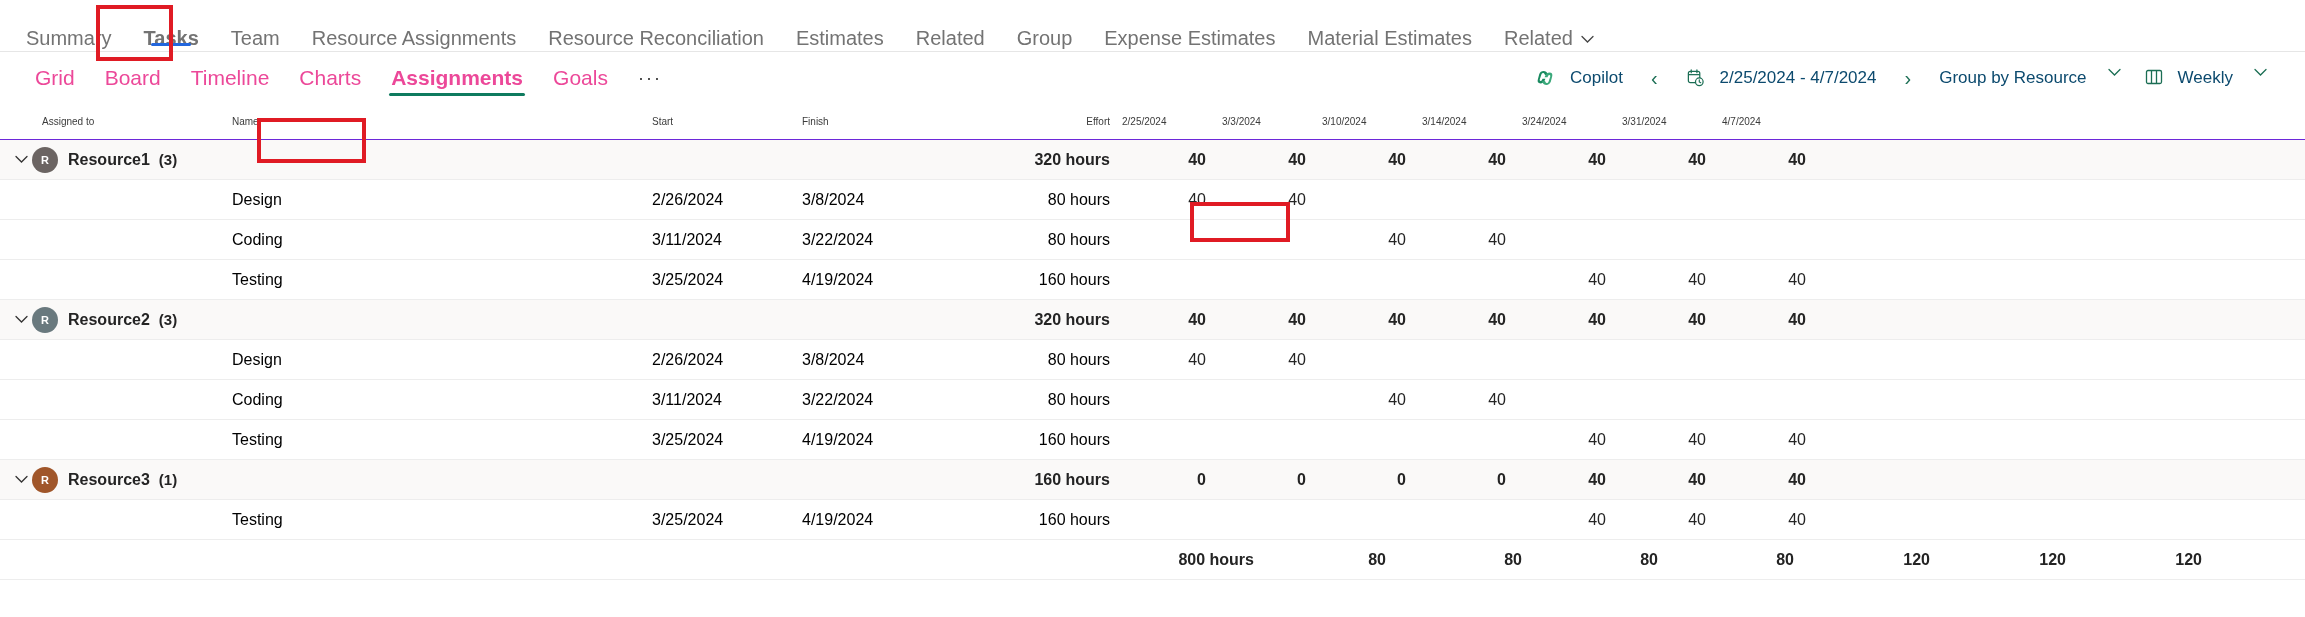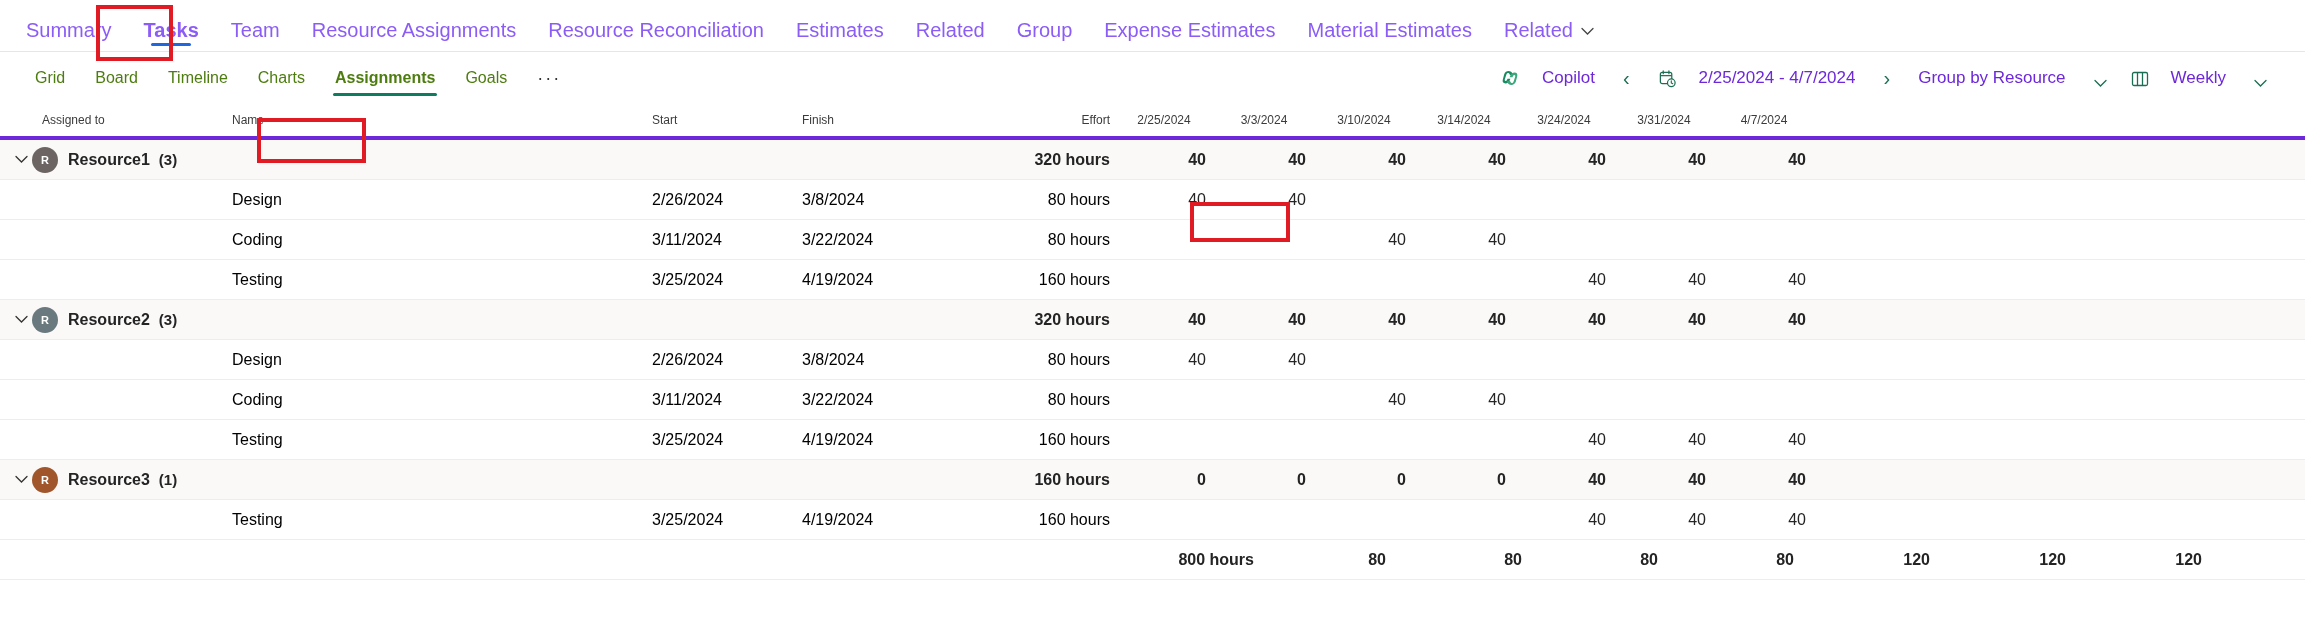--- a/index.html
+++ b/index.html
@@ -15,22 +15,22 @@
   .topnav {
     height: 52px;
     display: flex;
     align-items: center;
     padding: 0 0 0 10px;
     border-bottom: 1px solid #e6e6e6;
     position: relative;
   }
   .topnav-item {
     font-size: 20px;
-    color: #8b5cf6;
-    padding: 4px 16px;
+    color: #737373;
+    padding: 12px 16px;
     height: 52px;
     line-height: 52px;
     white-space: nowrap;
     cursor: pointer;
     position: relative;
   }
   .topnav-item.selected { font-weight: 700; }
   .topnav-item.selected .underline {
     position: absolute;
     left: 50%;
@@ -61,22 +61,22 @@
   
   .subbar {
     height: 52px;
     display: flex;
     align-items: center;
     padding-left: 20px;
     position: relative;
   }
   .subtabs { display: flex; align-items: center; }
   .subtab {
-    font-size: 16px;
-    color: #4d7c0f;
+    font-size: 21px;
+    color: #ec4899;
     padding: 0 15px;
     height: 52px;
     line-height: 52px;
     white-space: nowrap;
     cursor: pointer;
     position: relative;
   }
   .subtab.selected { font-weight: 700; }
   .subtab.selected .underline {
     position: absolute;
@@ -90,24 +90,24 @@
 
   .toolbar-right {
     margin-left: auto;
     display: flex;
     align-items: center;
     padding-right: 26px;
     gap: 0px;
   }
   .tb-btn {
     display: flex;
-    align-items: flex-end;
-    gap: 22px;
+    align-items: flex-start;
+    gap: 15px;
     font-size: 17px;
-    color: #6d28d9;
+    color: #0c4a6e;
     padding: 6px 12px;
     cursor: pointer;
     white-space: nowrap;
   }
   .tb-arrow {
     font-size: 20px;
     color: #1b6e54;
     padding: 4px 16px;
     cursor: pointer;
     line-height: 1;
@@ -118,43 +118,43 @@
   
   .grid { width: 2305px; font-size: 16px; }
   .row {
     display: flex;
     align-items: center;
     height: 40px;
     border-bottom: 1px solid #ededed;
   }
   .row.header {
     height: 36px;
-    border-bottom: 4px solid #6d28d9;
+    border-bottom: 1px solid #6d28d9;
     color: #3b3b3b;
-    font-size: 12px;
+    font-size: 10px;
   }
   .row.group {
     background: #faf9f8;
     font-weight: 700;
     height: 40px;
   }
   .row.total { font-weight: 700; background: #ffffff; gap: 36px; }
 
   .c-assigned { width: 222px; flex: 0 0 222px; padding-left: 10px; display: flex; align-items: center; }
   .c-name     { width: 430px; flex: 0 0 430px; padding-left: 10px; }
   .c-start    { width: 150px; flex: 0 0 150px; }
   .c-finish   { width: 150px; flex: 0 0 150px; }
   .c-effort   { width: 170px; flex: 0 0 170px; text-align: right; padding-right: 12px; }
   .c-week     { width: 100px; flex: 0 0 100px; text-align: right; padding-right: 16px; }
   .c-pad      { flex: 1 1 auto; }
 
   .header .c-assigned { padding-left: 42px; }
   .header .c-name { padding-left: 10px; }
   .header .c-effort { text-align: right; padding-right: 12px; }
-  .header .c-week { text-align: center; padding-right: 16px; }
+  .header .c-week { text-align: left; padding-right: 16px; }
 
   .grp-chev {
     width: 22px;
     flex: 0 0 22px;
     font-size: 13px;
     color: #333;
     font-weight: 400;
     text-align: center;
   }
   .avatar {

